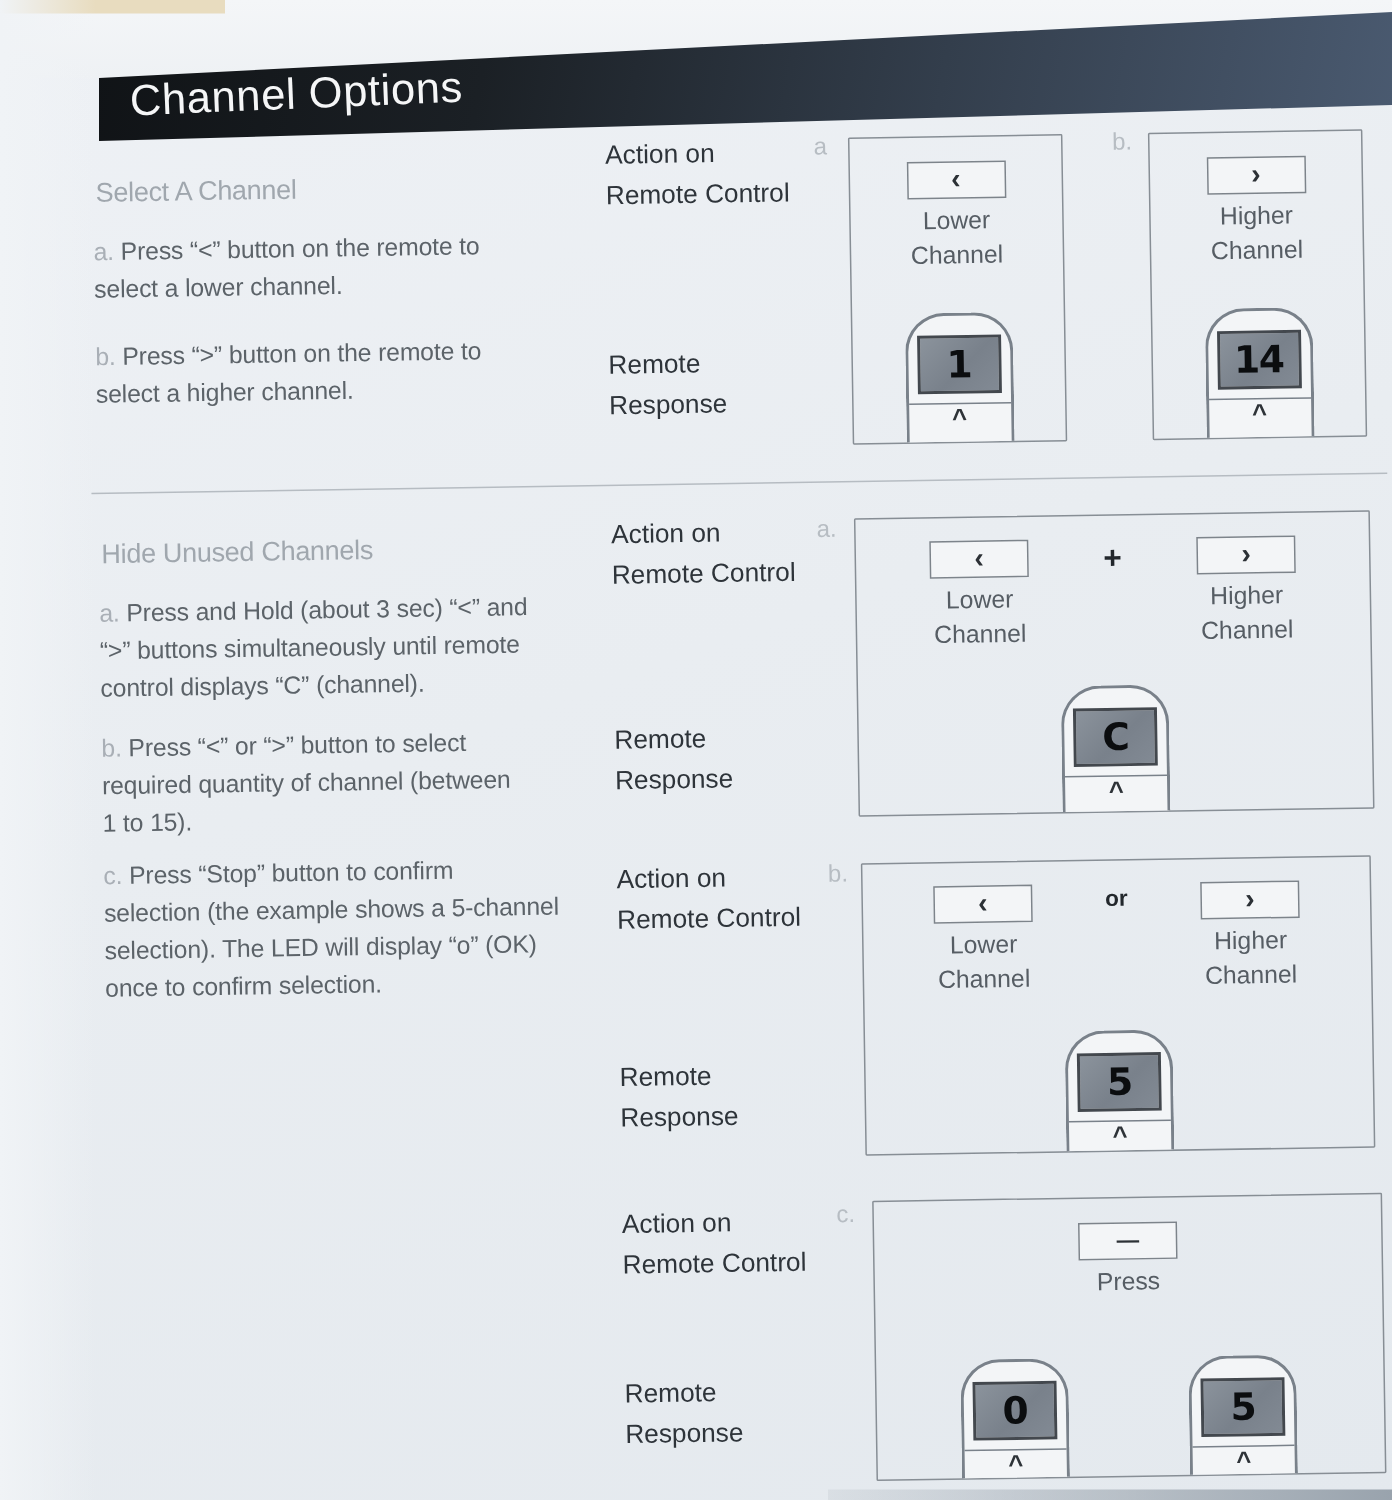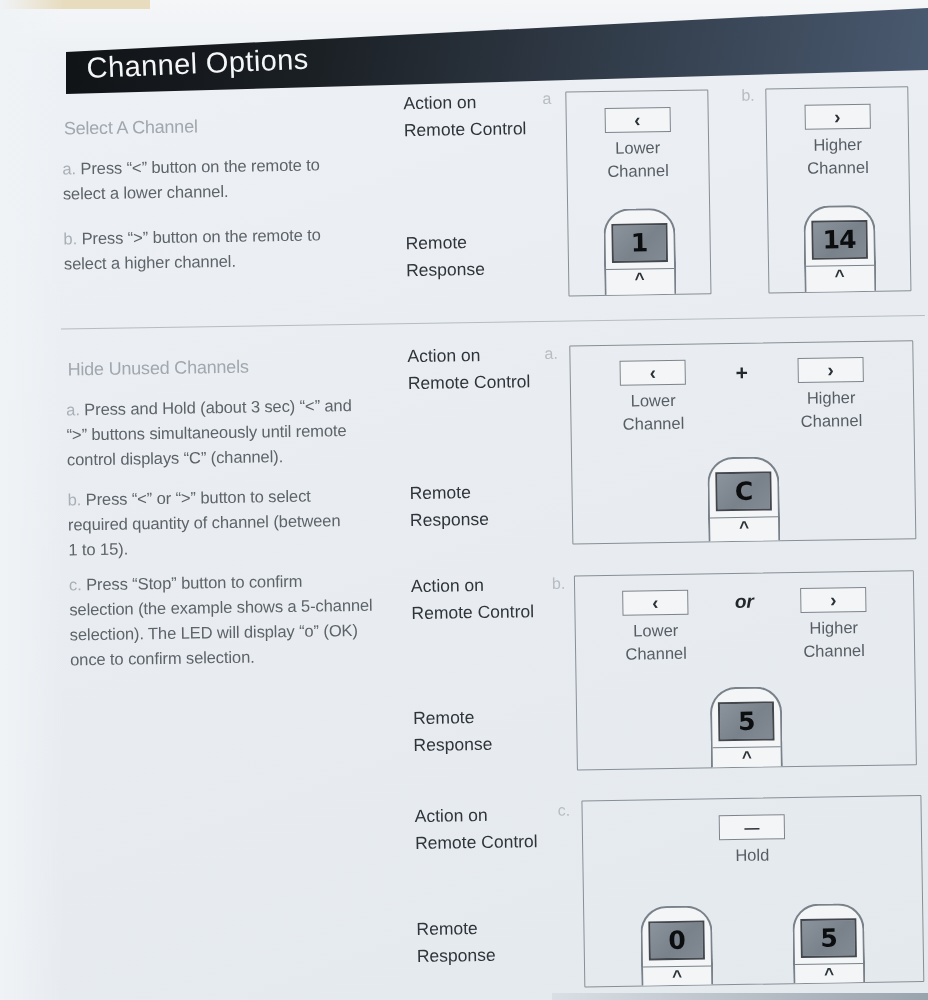--- a/index.html
+++ b/index.html
@@ -167,42 +167,42 @@
     <div class="tag" style="left:551px;top:576px;">b.</div>
     <div class="panel" style="left:573px;top:577px;width:338px;height:193px;">
       <div class="combo">
         <div class="combo-col">
           <div class="chev-btn">
               <span>‹</span>
             </div>
           <div class="btn-label">Lower
 Channel</div>
         </div>
-        <div class="joiner" style="font-size:19px;font-style:italic;">or</div>
+        <div class="joiner" style="font-size:15px;">or</div>
         <div class="combo-col">
           <div class="chev-btn">
               <span>›</span>
             </div>
           <div class="btn-label">Higher
 Channel</div>
         </div>
       </div>
       <div class="remote center" style="top:113px;">
         <div class="lcd">5</div>
         <div class="remote-foot"><span class="caret">^</span></div>
       </div>
     </div>
 
     <div class="tag" style="left:553px;top:803px;">c.</div>
     <div class="panel" style="left:577px;top:802px;width:338px;height:185px;">
       <div class="col pad-top">
         <div class="chev-btn" style="font-size:15px;">
             <span>—</span>
           </div>
-        <div class="btn-label">Hold</div>
+        <div class="btn-label">Press</div>
       </div>
       <div class="remote" style="left:56px;top:106px;">
         <div class="lcd">0</div>
         <div class="remote-foot"><span class="caret">^</span></div>
       </div>
       <div class="remote" style="left:208px;top:106px;">
         <div class="lcd">5</div>
         <div class="remote-foot"><span class="caret">^</span></div>
       </div>
     </div>

